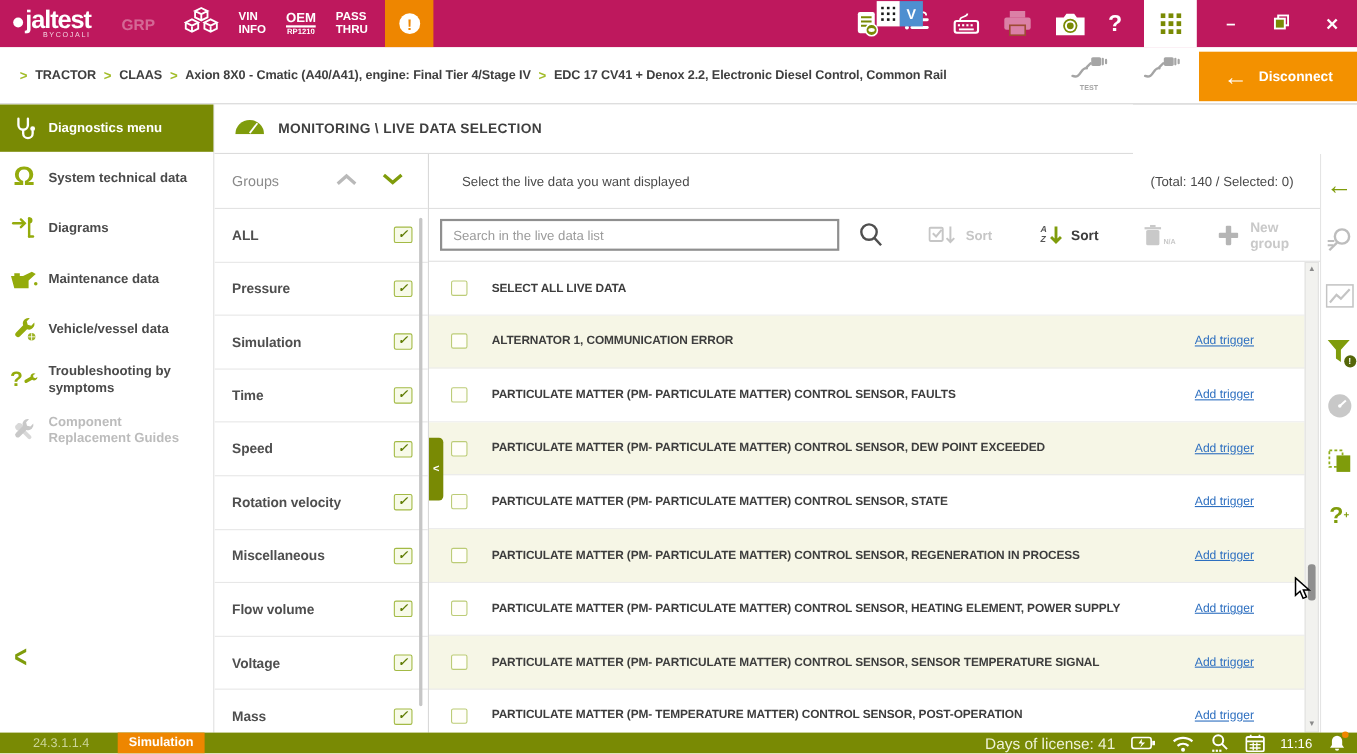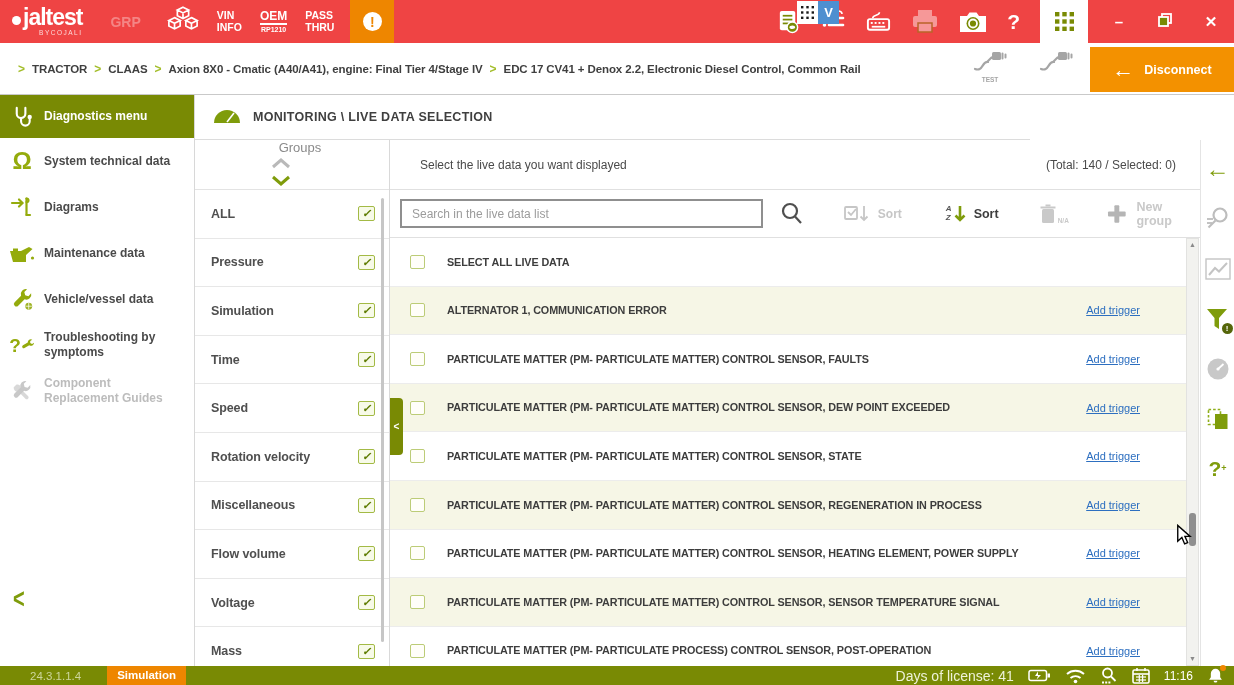--- a/index.html
+++ b/index.html
@@ -1,20 +1,20 @@
 <!DOCTYPE html>
 <html><head>
 <meta charset="utf-8">
 <style>
   * { box-sizing: border-box; margin: 0; padding: 0; }
   html,body { width:1234px; height:685px; overflow:hidden; }
   body { font-family:"Liberation Sans", sans-serif; position:relative; background:#fff; }
 
   
-  #topbar { position:absolute; left:0; top:0; width:1234px; height:43px; background:#ef4444; display:flex; align-items:center; }
+  #topbar { position:absolute; left:0; top:0; width:1234px; height:43px; background:#be185d; display:flex; align-items:center; }
   .logo { margin-left:12px; color:#fff; line-height:1; position:relative; }
   .logo .dot { display:inline-block; width:9px; height:9px; border-radius:50%; background:#fff; margin-right:2px; }
   .logo-main { font-size:23px; font-weight:bold; letter-spacing:-1px; }
   .logo-sub { font-size:6.5px; letter-spacing:1.5px; opacity:.8; text-align:right; margin-top:1px; }
   .grp { margin-left:28px; font-size:14px; font-weight:bold; color:rgba(255,255,255,.35); }
   .cube-ic { margin-left:26px; }
   .tb-txtbtn { margin-left:18px; color:#fff; font-size:10.5px; font-weight:bold; line-height:1.1; white-space:pre-line; text-align:left; }
   .oem-grp { margin-left:18px; color:#fff; text-align:center; line-height:1; }
   .oem-top { font-size:12px; font-weight:bold; border-bottom:2px solid #fff; padding-bottom:1px; }
   .oem-bot { font-size:7px; font-weight:bold; margin-top:1px; }
@@ -53,21 +53,21 @@
   .q-wrench { font-size:19px; font-weight:bold; color:#94ab0c; line-height:1; }
   #sb-collapse { position:absolute; left:13px; top:492px; font-size:20px; font-weight:900; color:#7f9c0b; cursor:pointer; transform:scaleY(1.4); }
 
   
   #mon-header { position:absolute; left:195px; top:95px; width:835px; height:45px; background:#fff; border-bottom:1px solid #dcdcdc; display:flex; align-items:center; }
   #mon-title { font-size:12.5px; font-weight:bold; color:#3f3f3f; letter-spacing:.3px; margin-left:12px; }
   .gauge-ic { margin-left:18px; }
 
   
   #groups { position:absolute; left:195px; top:140px; width:195px; height:526px; background:#fff; border-right:1px solid #d9d9d9; overflow:hidden; }
-  #groups-header { height:50px; display:flex; align-items:center; border-bottom:1px solid #e3e3e3;flex-direction:column; }
+  #groups-header { height:50px; display:flex; align-items:center; border-bottom:1px solid #e3e3e3; }
   #groups-title { font-size:13px; color:#8a8a8a; margin-left:16px; flex:1; }
   .gchev { margin-right:22px; cursor:pointer; }
   .grow { height:48.6px; display:flex; align-items:center; border-bottom:1px solid #e7e7e7; cursor:pointer; }
   .glabel { font-size:12.5px; font-weight:bold; color:#4f4f4f; margin-left:16px; flex:1; letter-spacing:-0.1px; }
   .gcheck { width:17px; height:15px; border:1.5px solid #a3ba45; border-radius:2px; background:#f7fae8; color:#5f7c03; font-size:11px; font-weight:bold; display:flex; align-items:center; justify-content:center; margin-right:14px; line-height:1; }
   #groups-scroll { position:absolute; left:381px; top:198px; width:3px; height:444px; background:#c6c6c6; border-radius:2px; }
 
   
   #main { position:absolute; left:390px; top:140px; width:810px; height:526px; background:#fff; overflow:hidden; }
   #main-header { height:50px; border-bottom:1px solid #e0e0e0; display:flex; align-items:center; }
@@ -514,21 +514,21 @@
       <span class="llabel">PARTICULATE MATTER (PM- PARTICULATE MATTER) CONTROL SENSOR, HEATING ELEMENT, POWER SUPPLY</span>
       <a class="ltrigger">Add trigger</a>
     </div>
     <div class="lrow alt">
       <span class="lcheck"></span>
       <span class="llabel">PARTICULATE MATTER (PM- PARTICULATE MATTER) CONTROL SENSOR, SENSOR TEMPERATURE SIGNAL</span>
       <a class="ltrigger">Add trigger</a>
     </div>
     <div class="lrow">
       <span class="lcheck"></span>
-      <span class="llabel">PARTICULATE MATTER (PM- PARTICULATE PROCESS) CONTROL SENSOR, POST-OPERATION</span>
+      <span class="llabel">PARTICULATE MATTER (PM- TEMPERATURE MATTER) CONTROL SENSOR, POST-OPERATION</span>
       <a class="ltrigger">Add trigger</a>
     </div>
   </div>
 
   <div id="panel-handle">&lt;</div>
 
   <div id="vscroll">
     <div class="scr-arrow">▲</div>
     <div id="scr-thumb"></div>
     <div class="scr-arrow down">▼</div>

